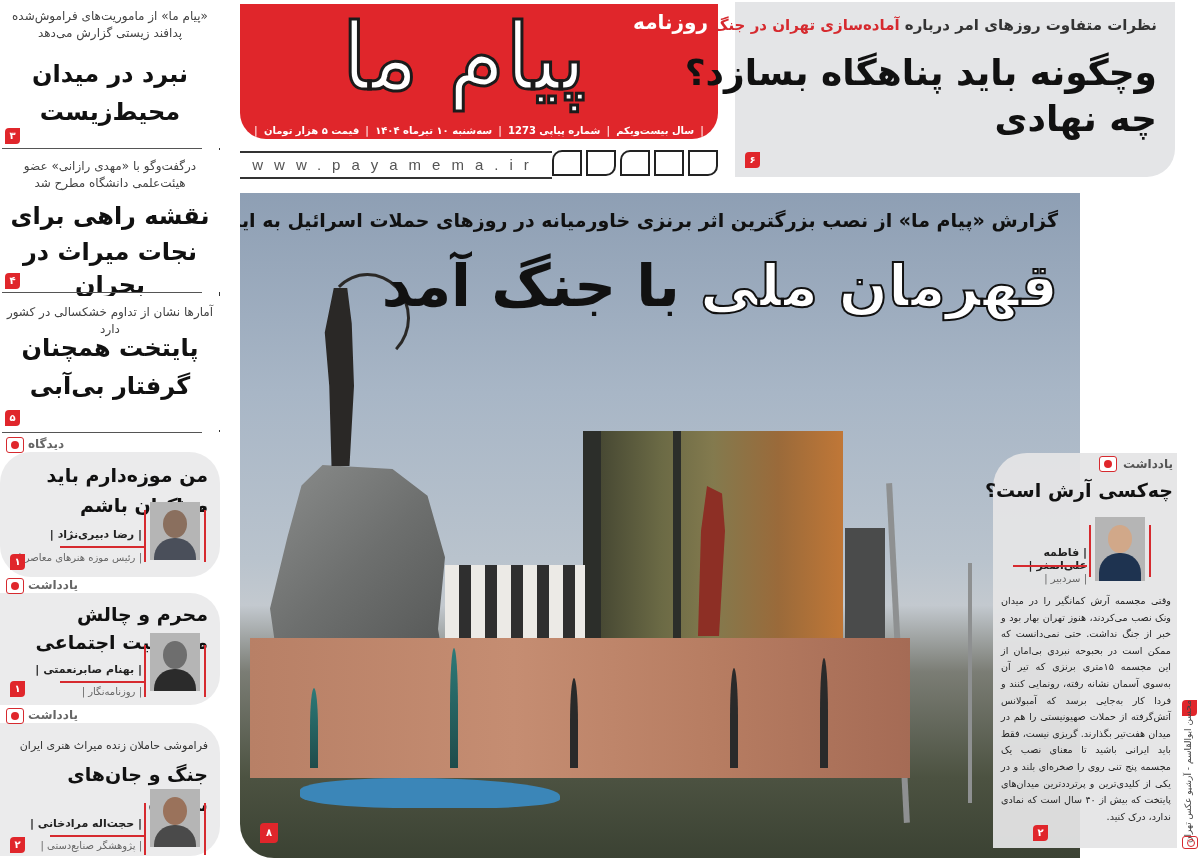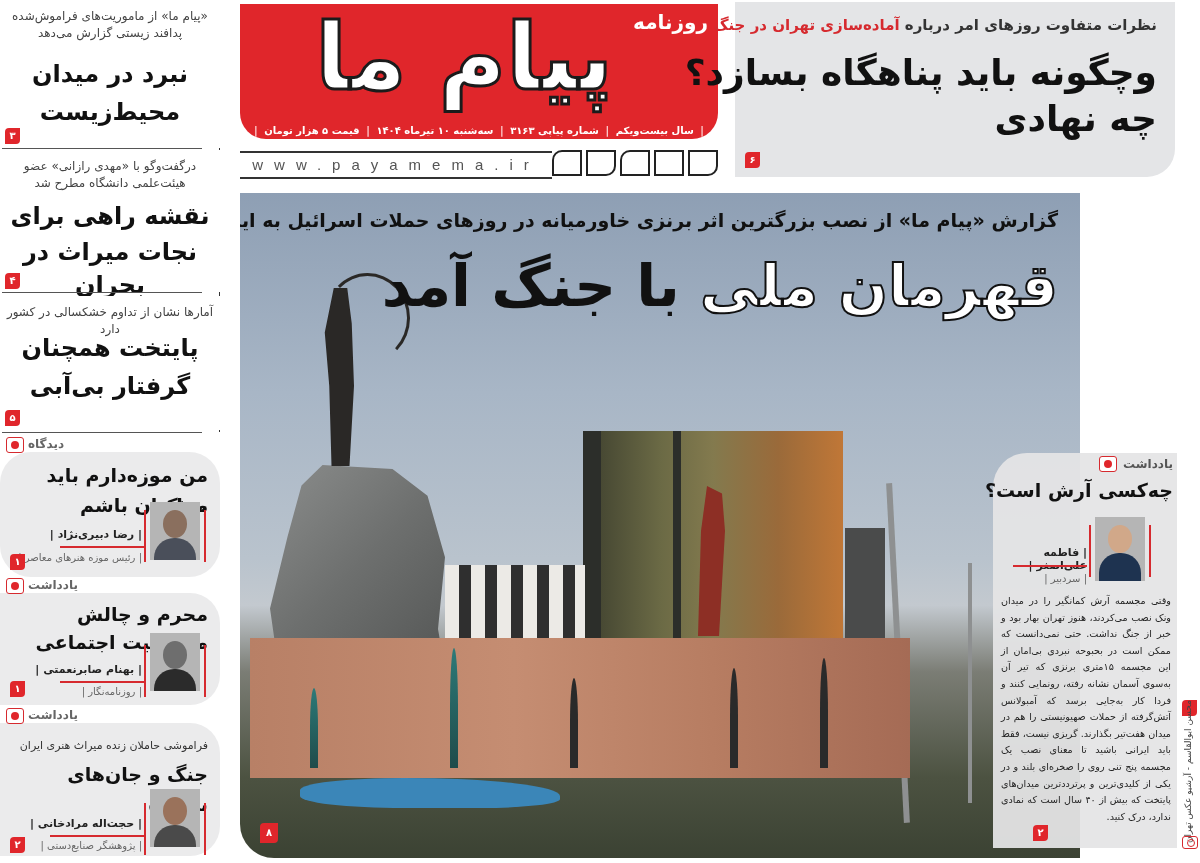--- a/index.html
+++ b/index.html
@@ -6,21 +6,21 @@
   html, body { width: 1200px; height: 863px; overflow: hidden; background: #ffffff; }
   body { position: relative; font-family: "DejaVu Sans", sans-serif; color: #1a1a1a; direction: rtl; }
 
   
   .masthead {
     position: absolute; left: 240px; top: 4px; width: 478px; height: 135px;
     background: #e0262b; border-radius: 0 0 26px 26px;
   }
   .logo-word {
     position: absolute; left: 14px; top: 4px; width: 420px; height: 100px;
-    font-family: "DejaVu Sans", sans-serif; font-weight: 700; font-size: 92px;
+    font-family: "DejaVu Sans", sans-serif; font-weight: 400; font-size: 92px;
     color: #ffffff; line-height: 100px; text-align: center; letter-spacing: -4px;
     -webkit-text-stroke: 3px #1b1b1b; direction: rtl;
   }
   .logo-prefix {
     position: absolute; right: 10px; top: 6px; font-size: 20px; font-weight: bold;
     color: #ffffff; direction: rtl;
   }
   .issue-bar {
     position: absolute; left: 8px; right: 8px; top: 118px; height: 16px;
     display: flex; justify-content: space-between; align-items: center; direction: rtl;
@@ -281,21 +281,21 @@
   </div>
 </div>
 
 <div class="masthead">
   <div class="logo-prefix">روزنامه</div>
   <div class="logo-word">پیام ما</div>
   <div class="issue-bar">
     <span class="sep">|</span>
     <span>سال بیست‌ویکم</span>
     <span class="sep">|</span>
-    <span>شماره پیاپی ۳۱۶۳</span>
+    <span>شماره پیاپی 1273</span>
     <span class="sep">|</span>
     <span>سه‌شنبه ۱۰ تیرماه ۱۴۰۴</span>
     <span class="sep">|</span>
     <span>قیمت ۵ هزار تومان</span>
     <span class="sep">|</span>
   </div>
 </div>
 <div class="url-row">
   <div class="url-text">www.payamema.ir</div>
   <div class="url-boxes">

